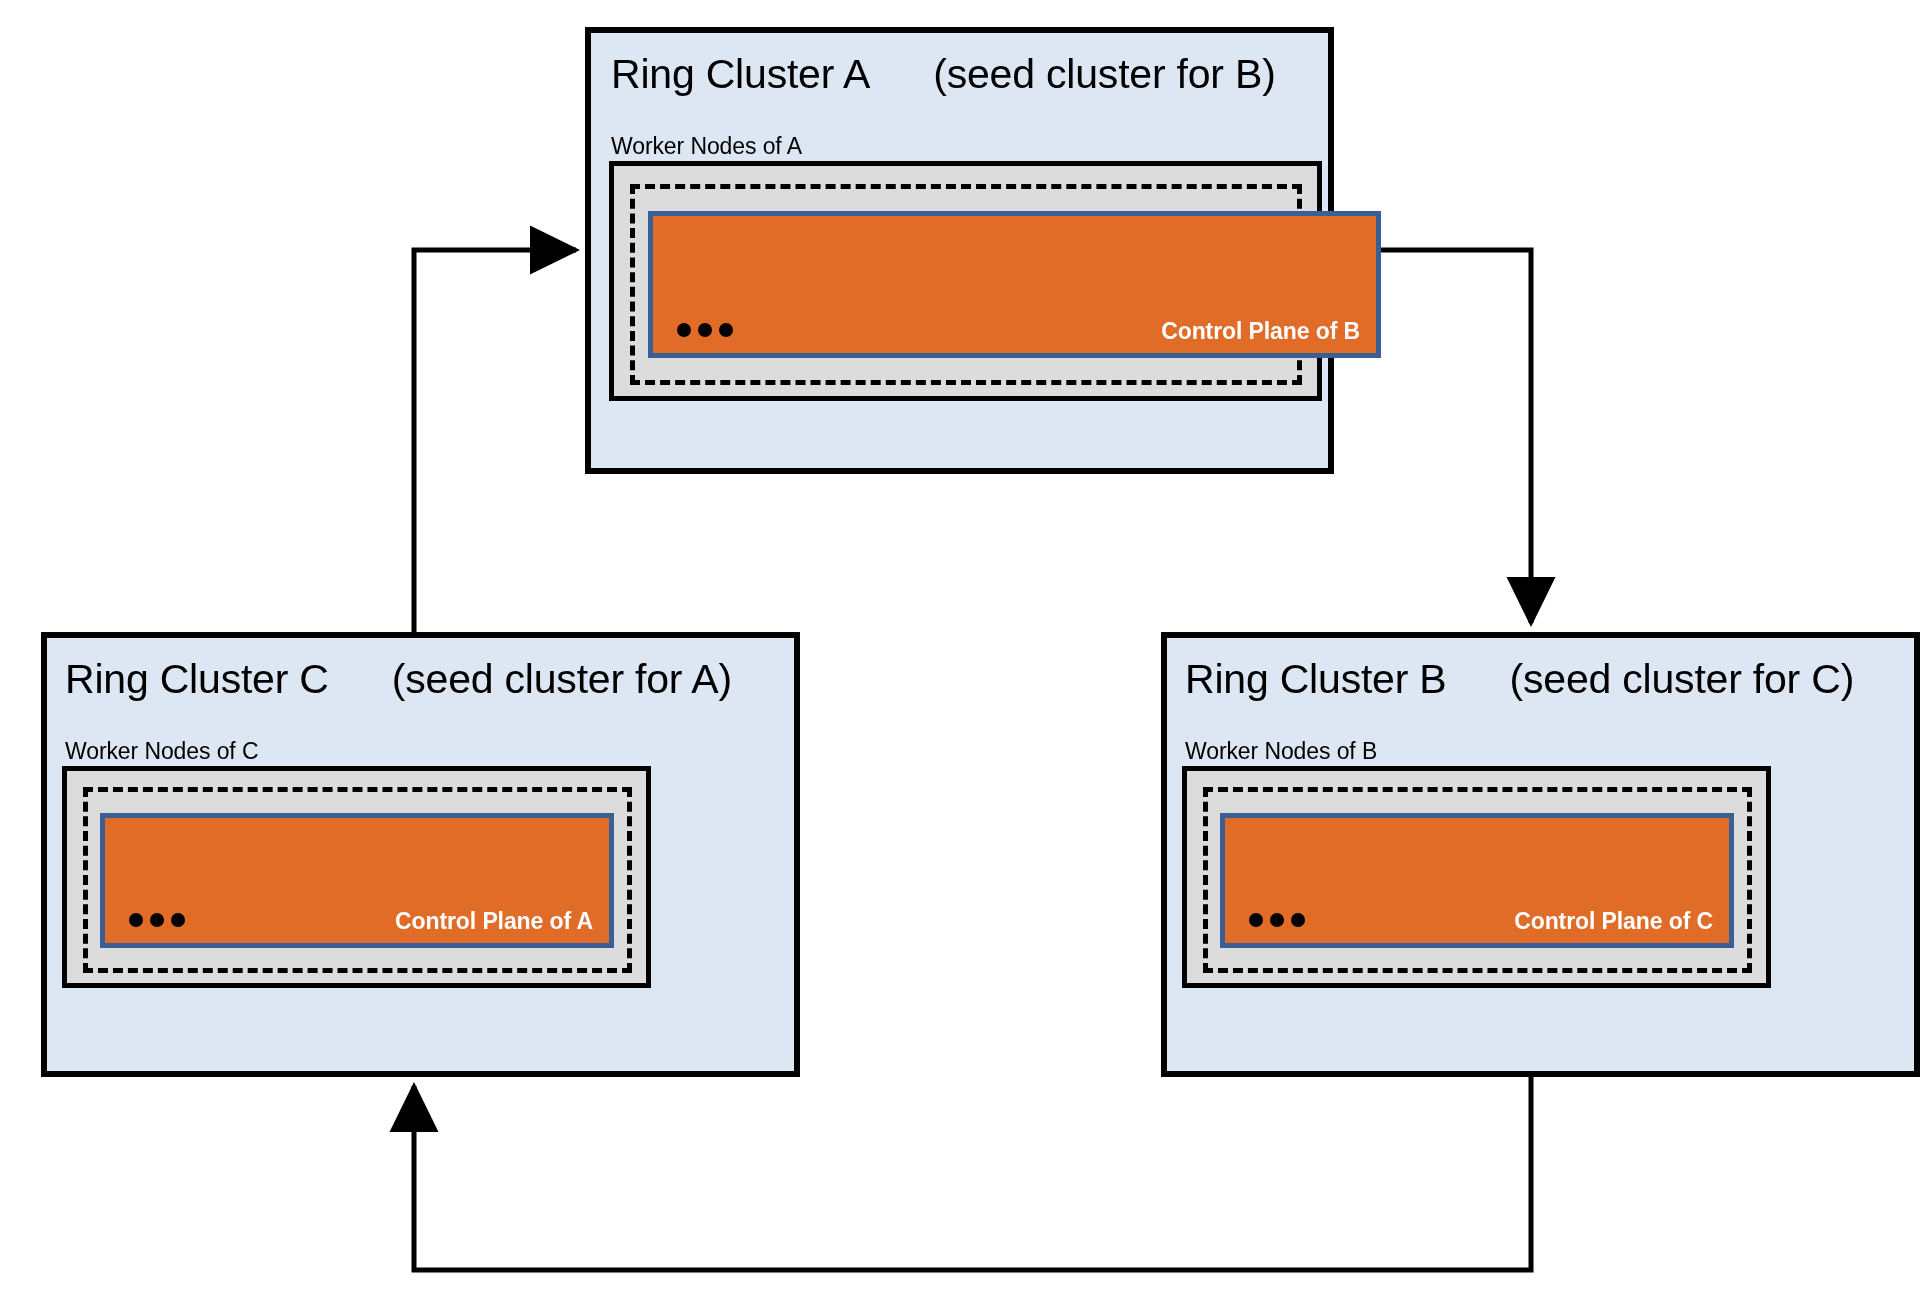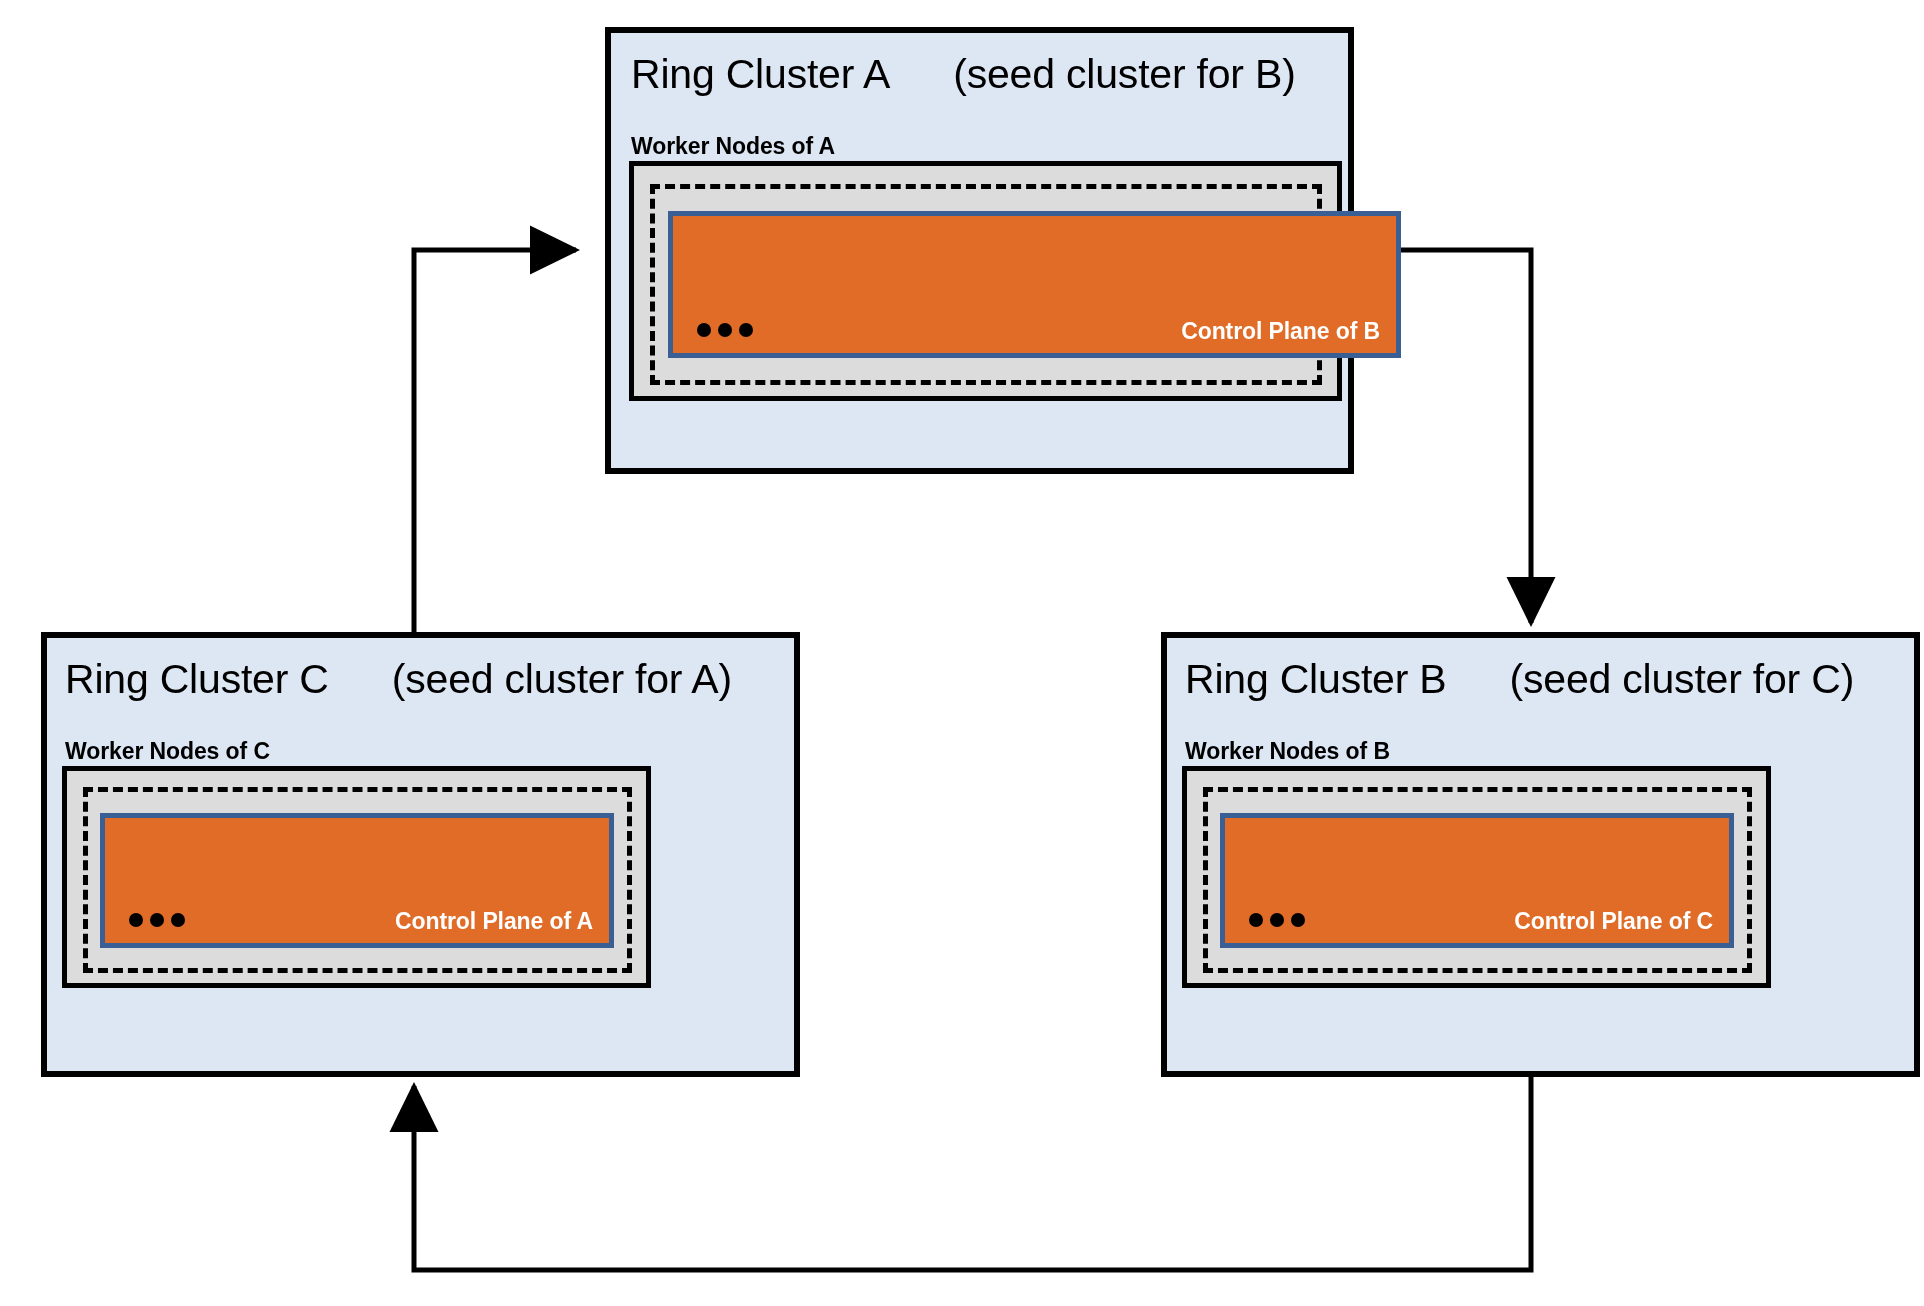--- a/index.html
+++ b/index.html
@@ -48,21 +48,21 @@
     letter-spacing: -0.2px;
   }
   .cluster-title .t-name { }
   .cluster-title .t-seed { }
 
   .worker-label {
     position: absolute;
     white-space: nowrap;
     color: #000000;
     font-size: 23px;
-    font-weight: bold;
+    font-weight: normal;
     letter-spacing: -0.1px;
   }
 
   
   .nodes-outer {
     position: absolute;
     background: #dcdcdc;
     border: 5px solid #000000;
     box-sizing: border-box;
   }
@@ -122,21 +122,21 @@
       </marker>
     </defs>
 
     <path d="M 414,1077 L 414,250 L 576,250" fill="none" stroke="#000000" stroke-width="5" marker-end="url(#ah)"></path>
 
     <path d="M 1336,250 L 1531,250 L 1531,623" fill="none" stroke="#000000" stroke-width="5" marker-end="url(#ah)"></path>
 
     <path d="M 1531,1077 L 1531,1270 L 414,1270 L 414,1086" fill="none" stroke="#000000" stroke-width="5" marker-end="url(#ah)"></path>
   </svg>
 
-  <div class="cluster" style="left:585px; top:27px; width:749px; height:447px;margin-left:20px;">
+  <div class="cluster" style="left:585px; top:27px; width:749px; height:447px;">
 
     <div class="cluster-title" style="left:20px; top:18px;">
       <span class="t-name">Ring Cluster A</span><span style="display:inline-block;width:63px;"></span><span class="t-seed">(seed cluster for B)</span>
     </div>
 
     <div class="worker-label" style="left:20px; top:100px;">Worker Nodes of A</div>
 
     <div class="nodes-outer" style="left:18px; top:128px; width:713px; height:240px;">
 
       <div class="nodes-dashed" style="left:16px; top:18px; width:672px; height:201px;"></div>

